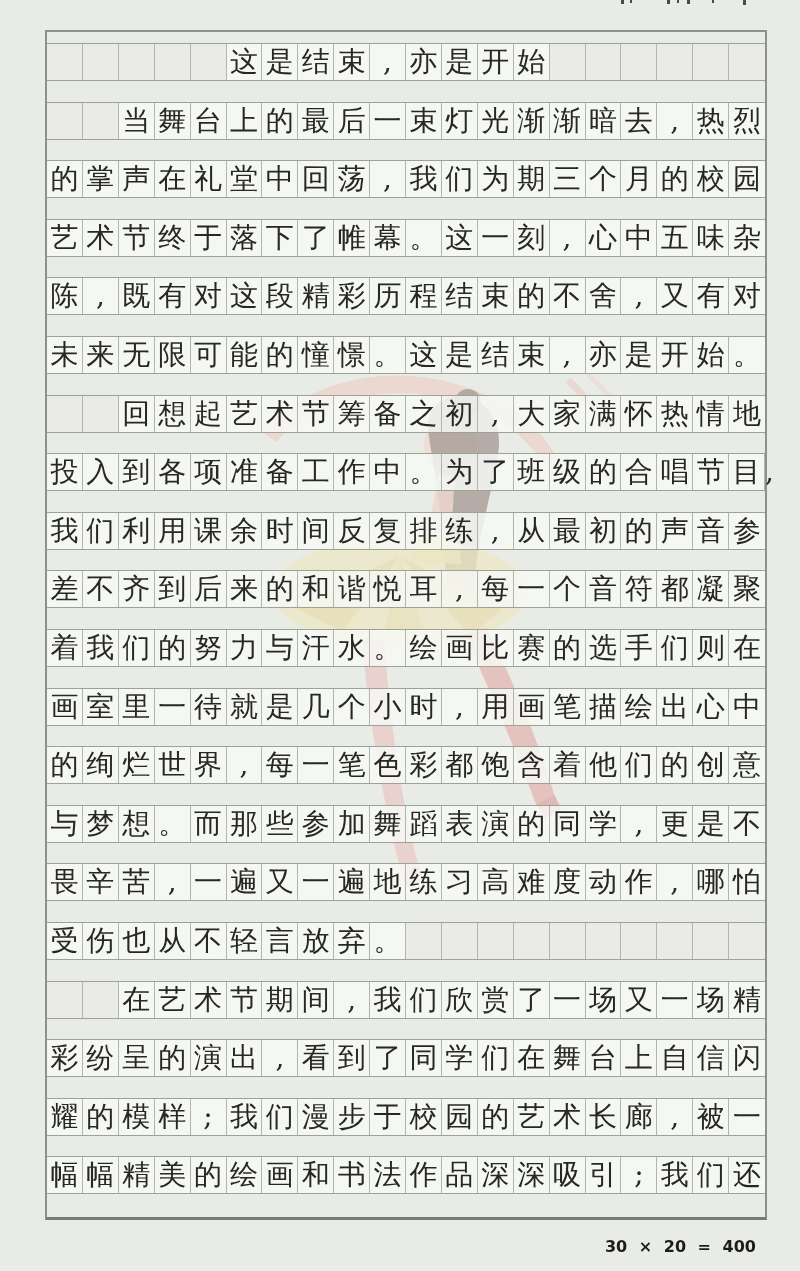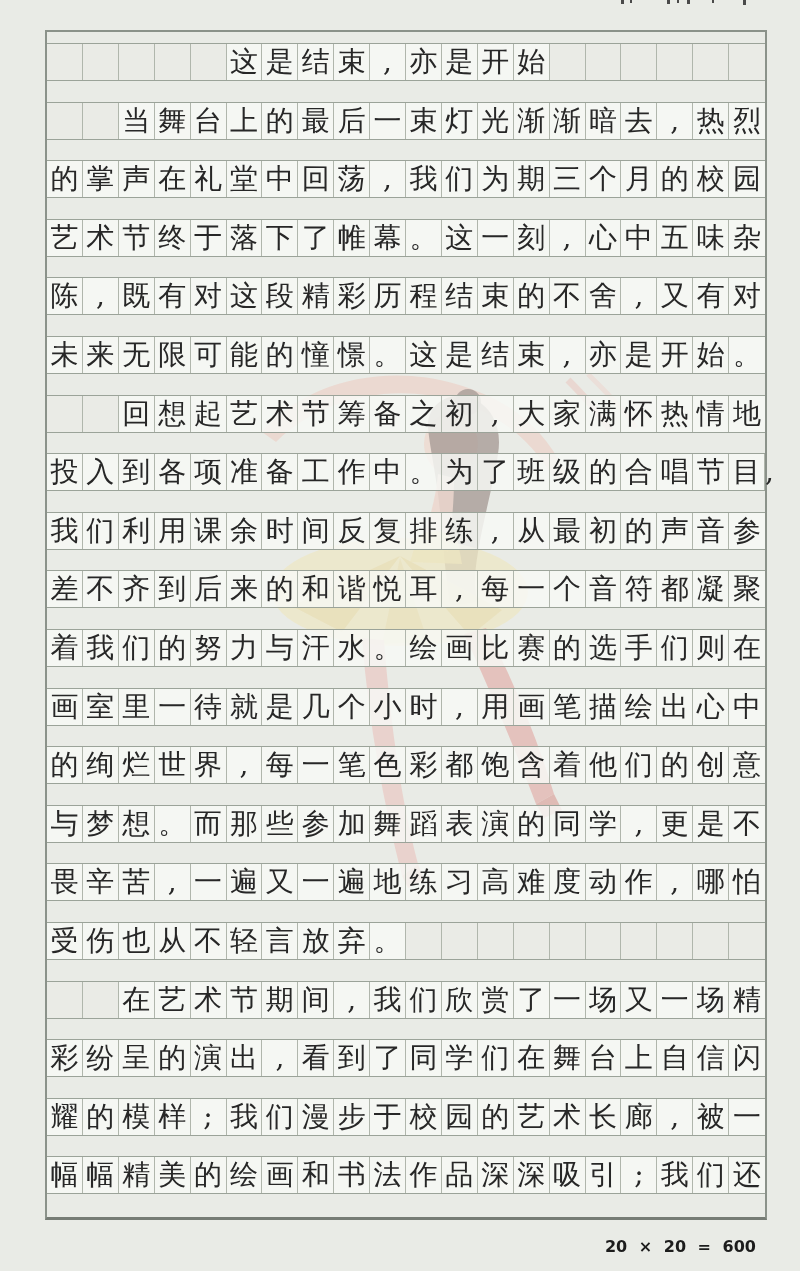--- a/index.html
+++ b/index.html
@@ -542,15 +542,15 @@
         <div class="cell filled">吸</div>
         <div class="cell filled">引</div>
         <div class="cell filled">;</div>
         <div class="cell filled">我</div>
         <div class="cell filled">们</div>
         <div class="cell filled">还</div>
       </div>
       <div class="row-gap"></div>
     </div>
 
-  <div class="caption">20 × 20 = 600</div>
+  <div class="caption">30 × 20 = 400</div>
 
 </div>
 
 </body></html>

